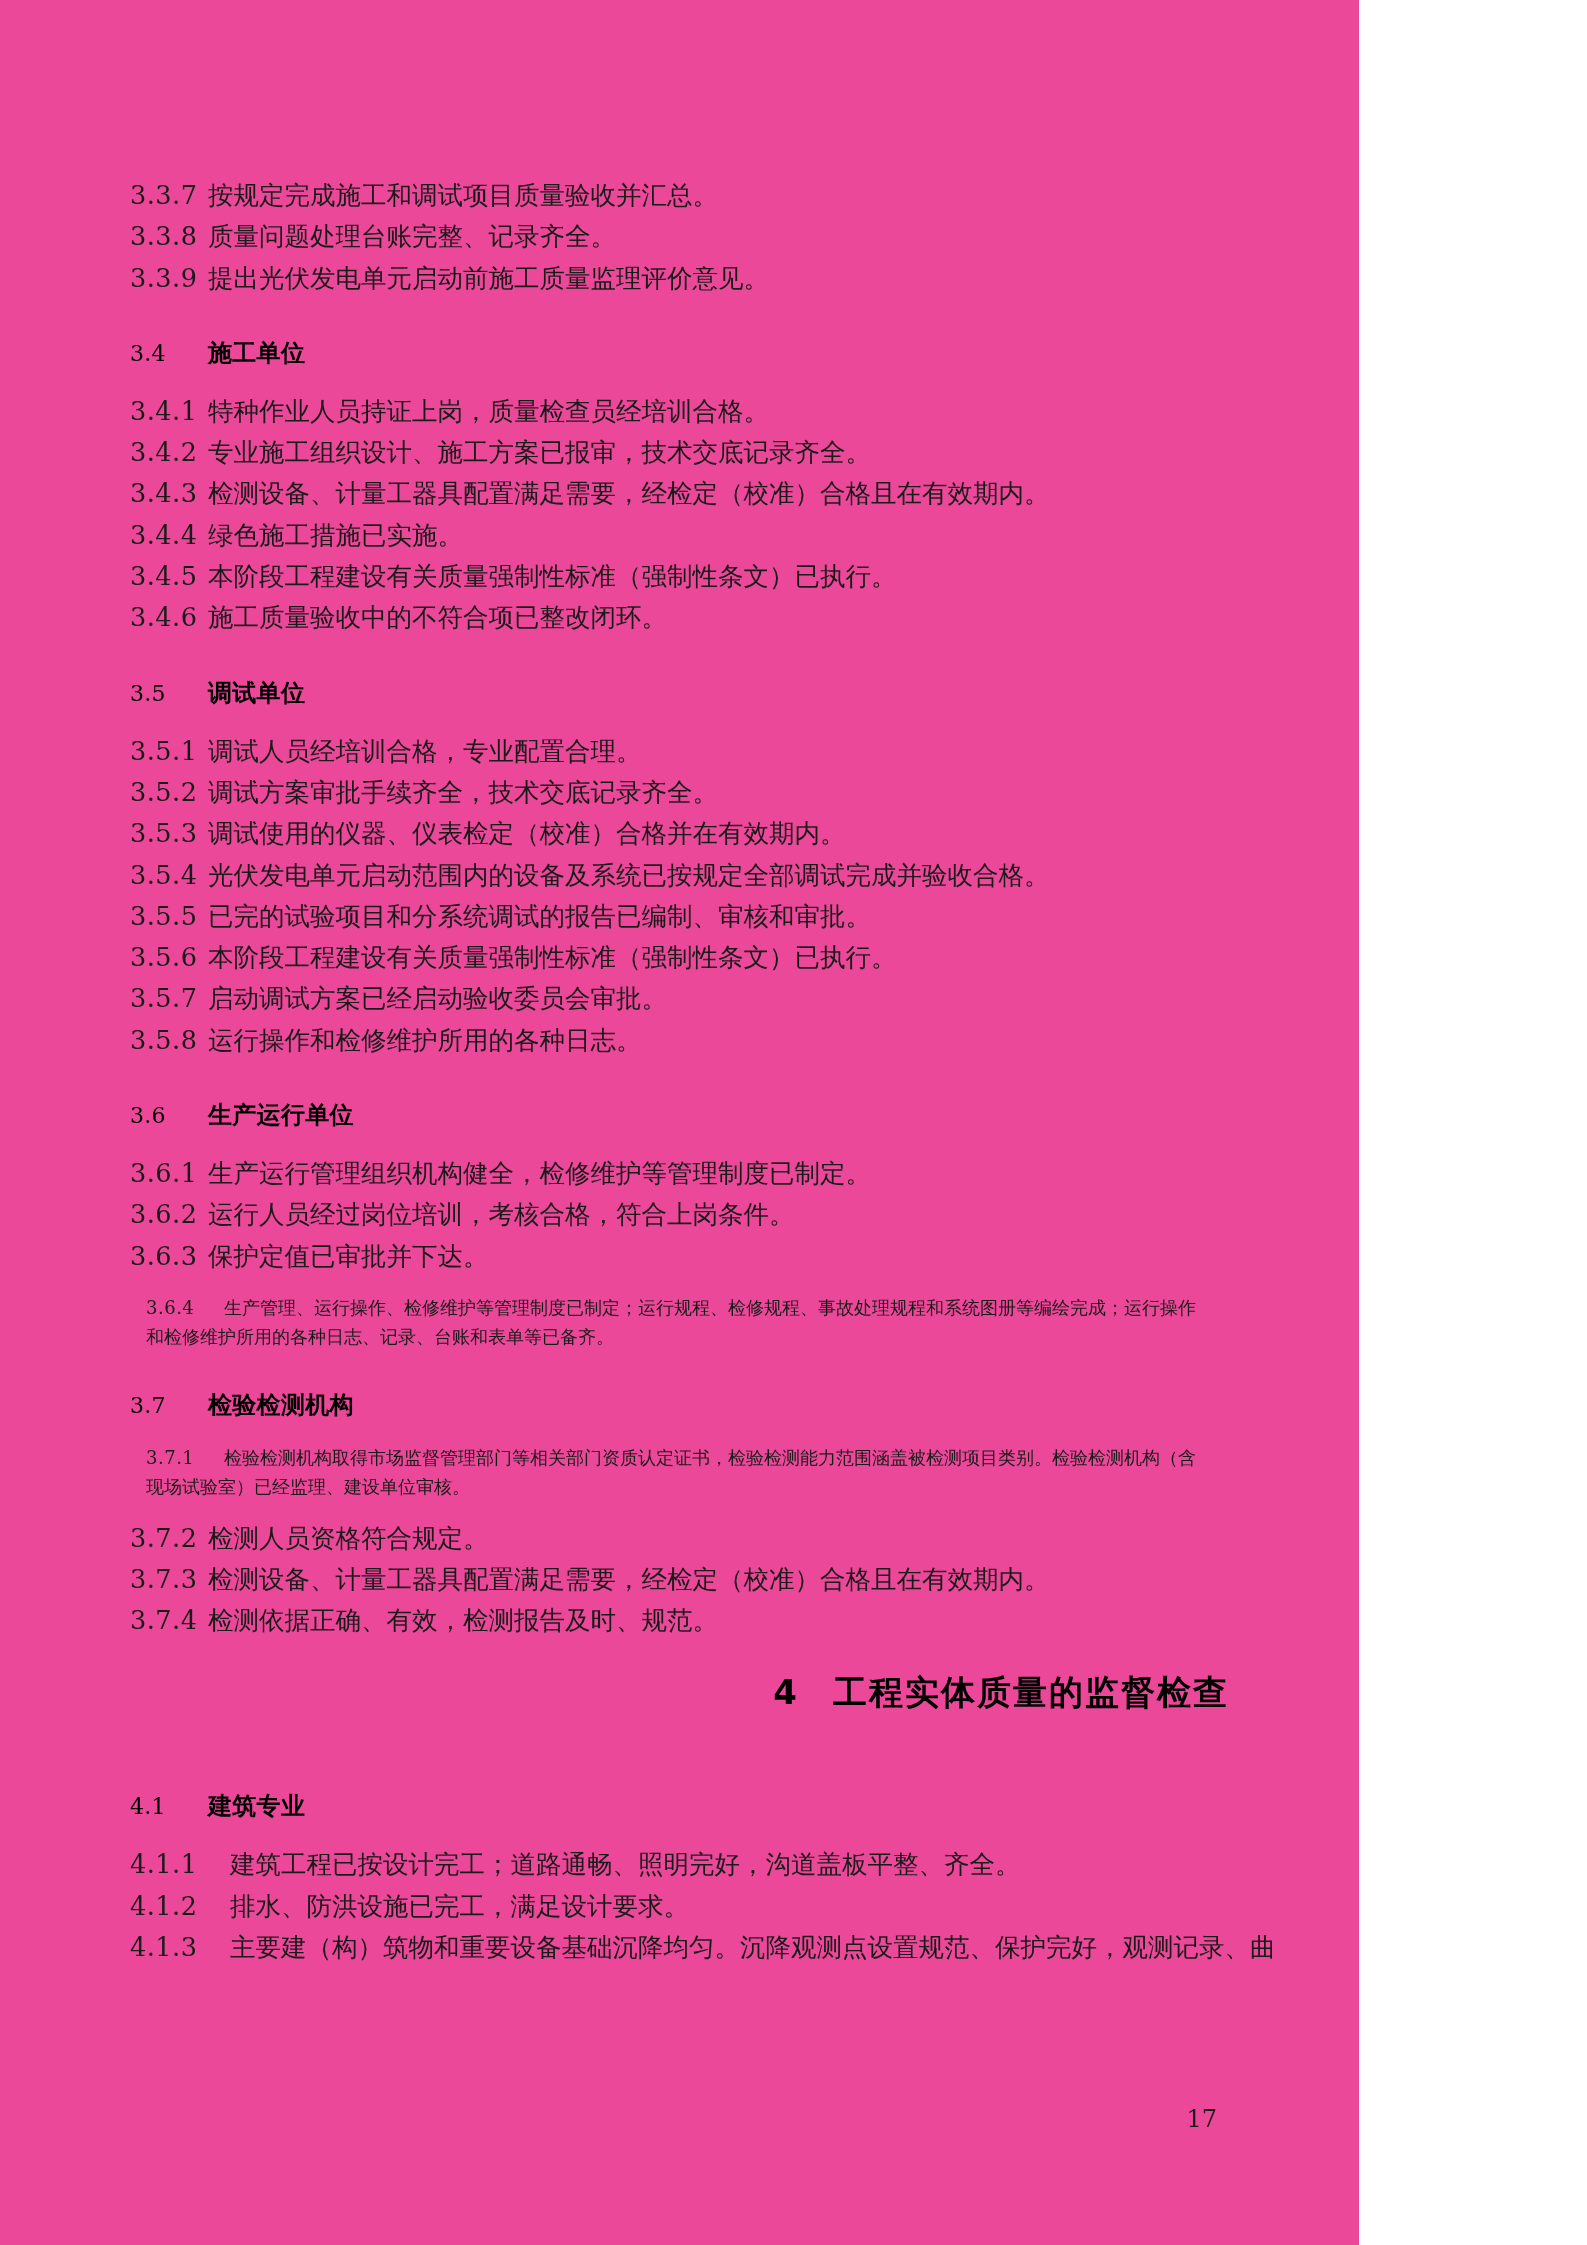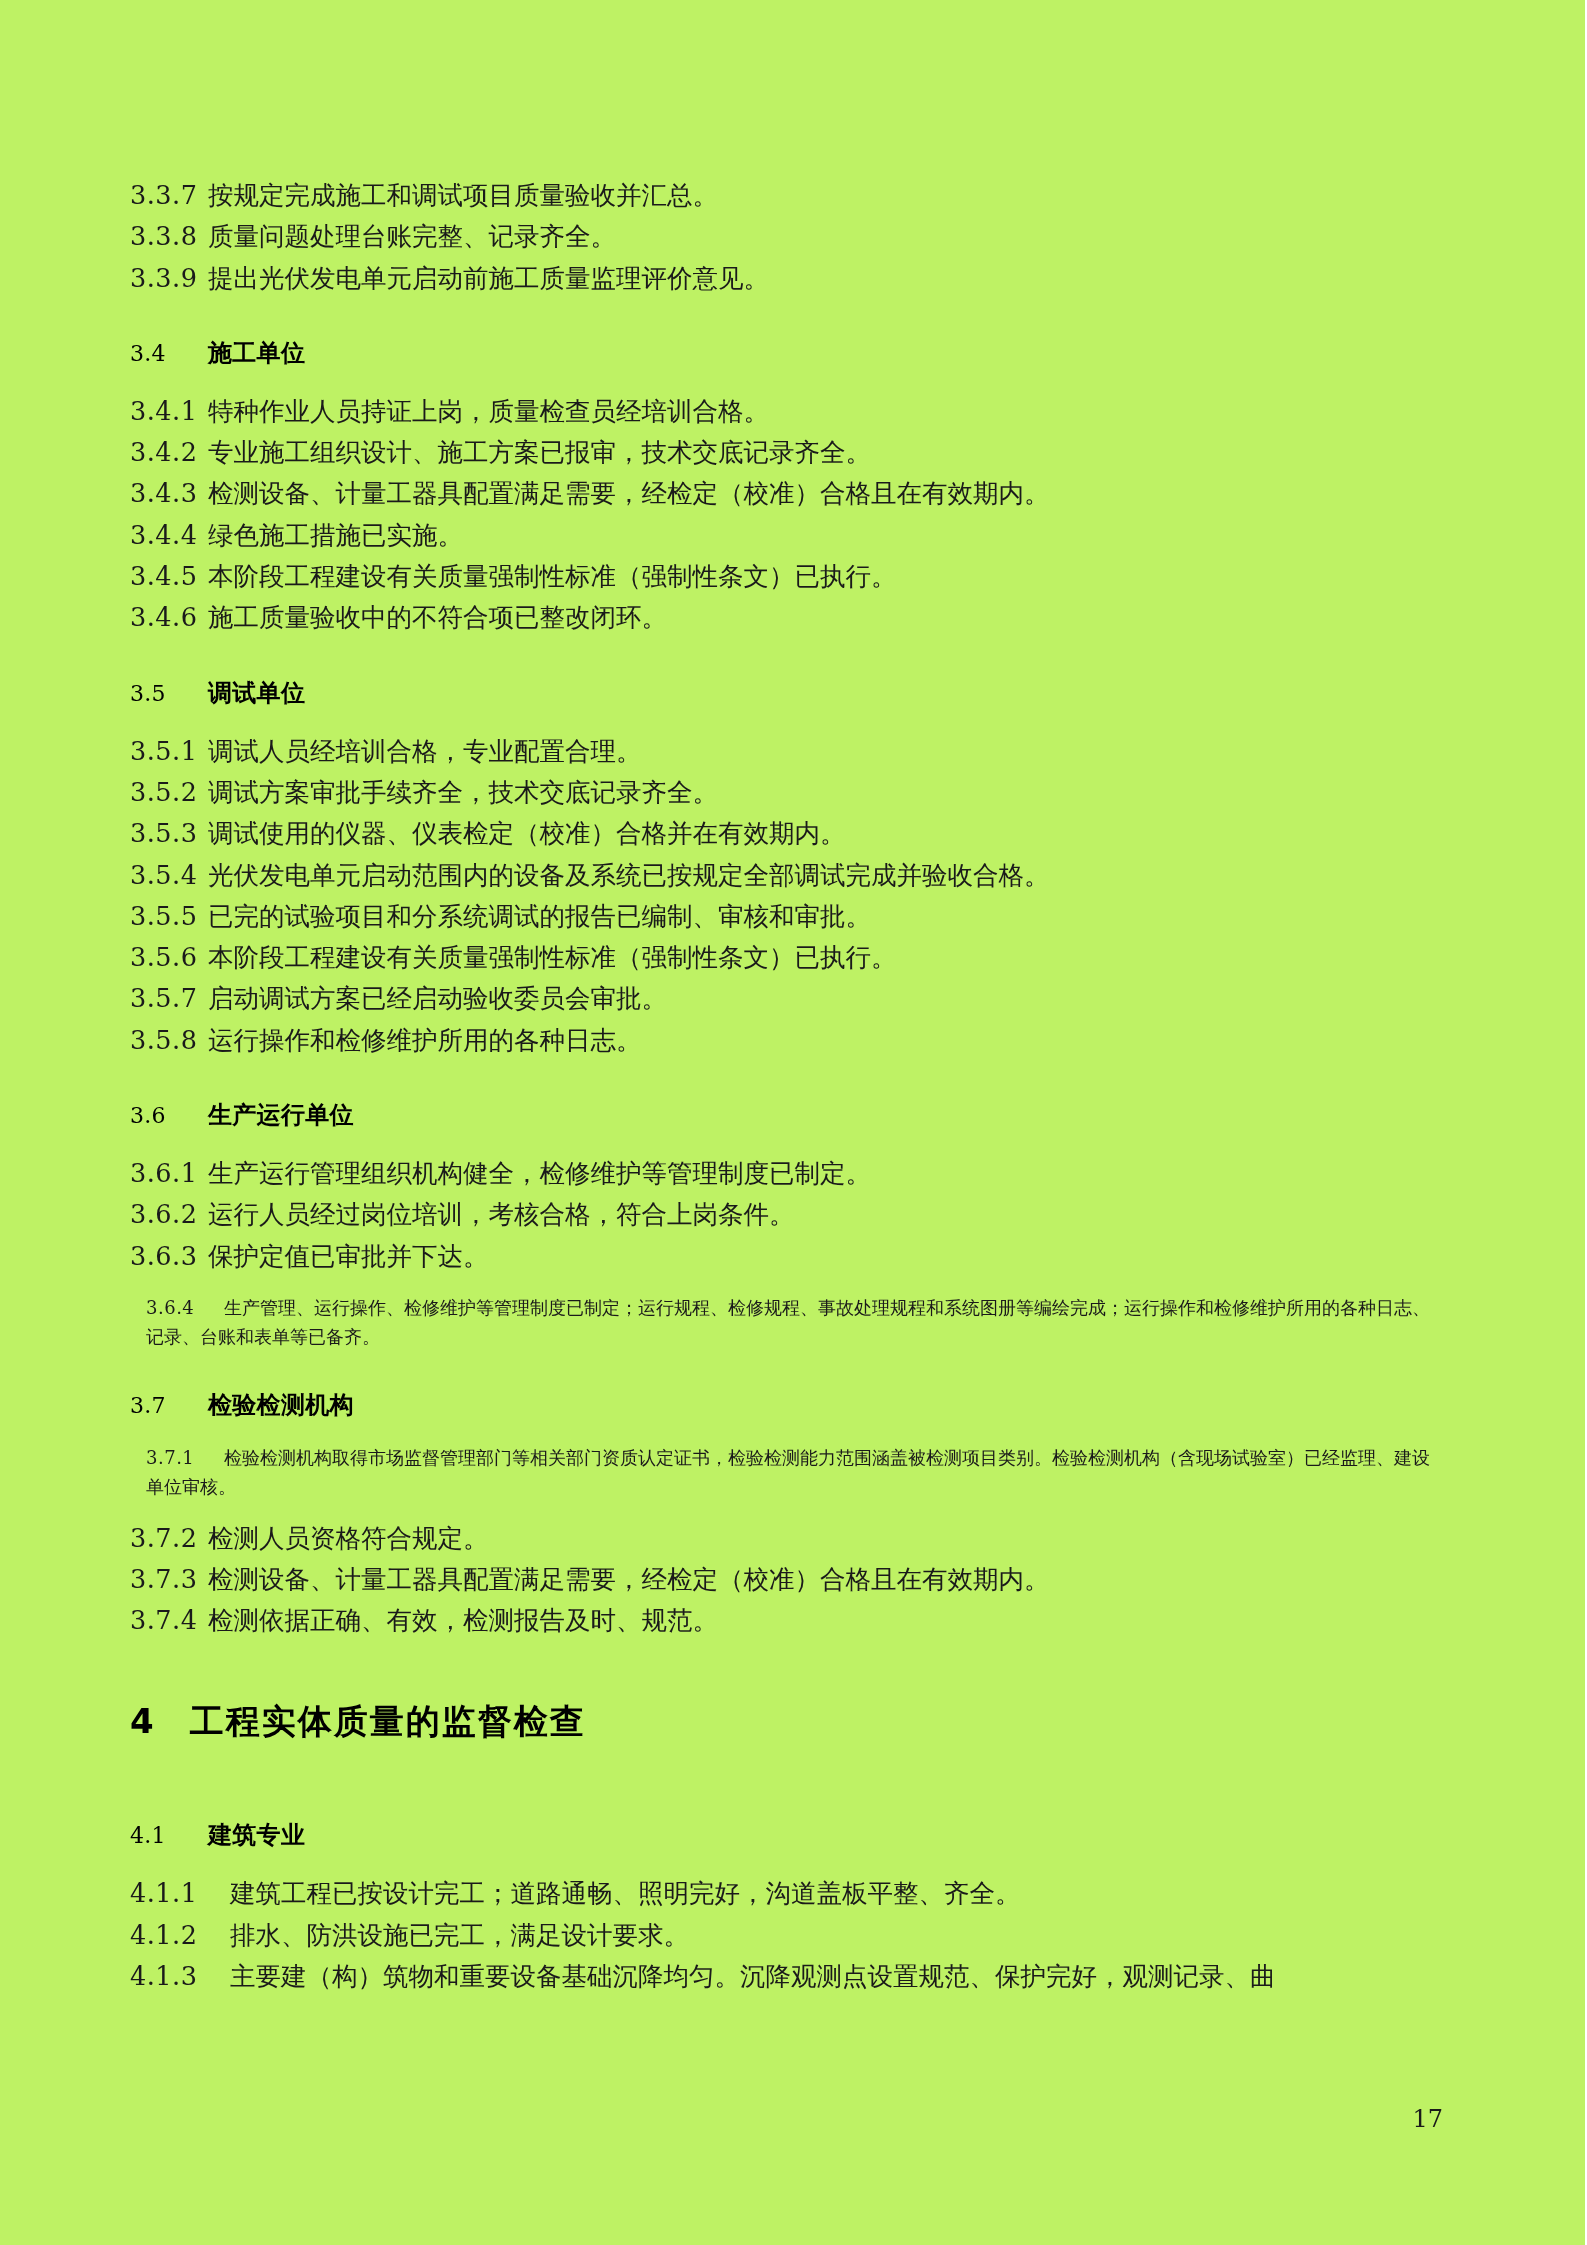--- a/index.html
+++ b/index.html
@@ -2,23 +2,23 @@
 <html><head>
 <meta charset="utf-8">
 <style>
   html, body {
     margin: 0;
     padding: 0;
     background: #ffffff;
   }
   .page {
     position: relative;
-    width: 1585px;
+    width: 1359px;
     height: 2245px;
-    background: #bef264;
+    background: #ec4899;
     box-sizing: border-box;
     padding: 175px 130px 60px 130px;
     font-family: "DejaVu Serif", "Liberation Serif", serif;
     color: #000000;
   }
   .body-text {
     font-size: 25.5px;
     line-height: 1.62;
     color: #1a1a1a;
   }
@@ -60,26 +60,26 @@
     width: 78px;
     font-weight: normal;
     font-family: "DejaVu Serif", "Liberation Serif", serif;
     font-size: 22px;
     margin-top: 16px;
   }
   .heading .htitle {
     font-weight: bold;
   }
   .chapter-title {
-    text-align: left;
+    text-align: right;
     font-family: "DejaVu Sans", "Liberation Sans", sans-serif;
     font-weight: bold;
     font-size: 34px;
     letter-spacing: 2px;
-    margin: 58px 0 62px 0;
+    margin: 29px 0 62px 0;
   }
   .chapter-title .cnum {
     margin-right: 34px;
   }
   .block { margin-bottom: 0; }
   .page-number {
     position: absolute;
     right: 142px;
     bottom: 112px;
     font-size: 24px;

